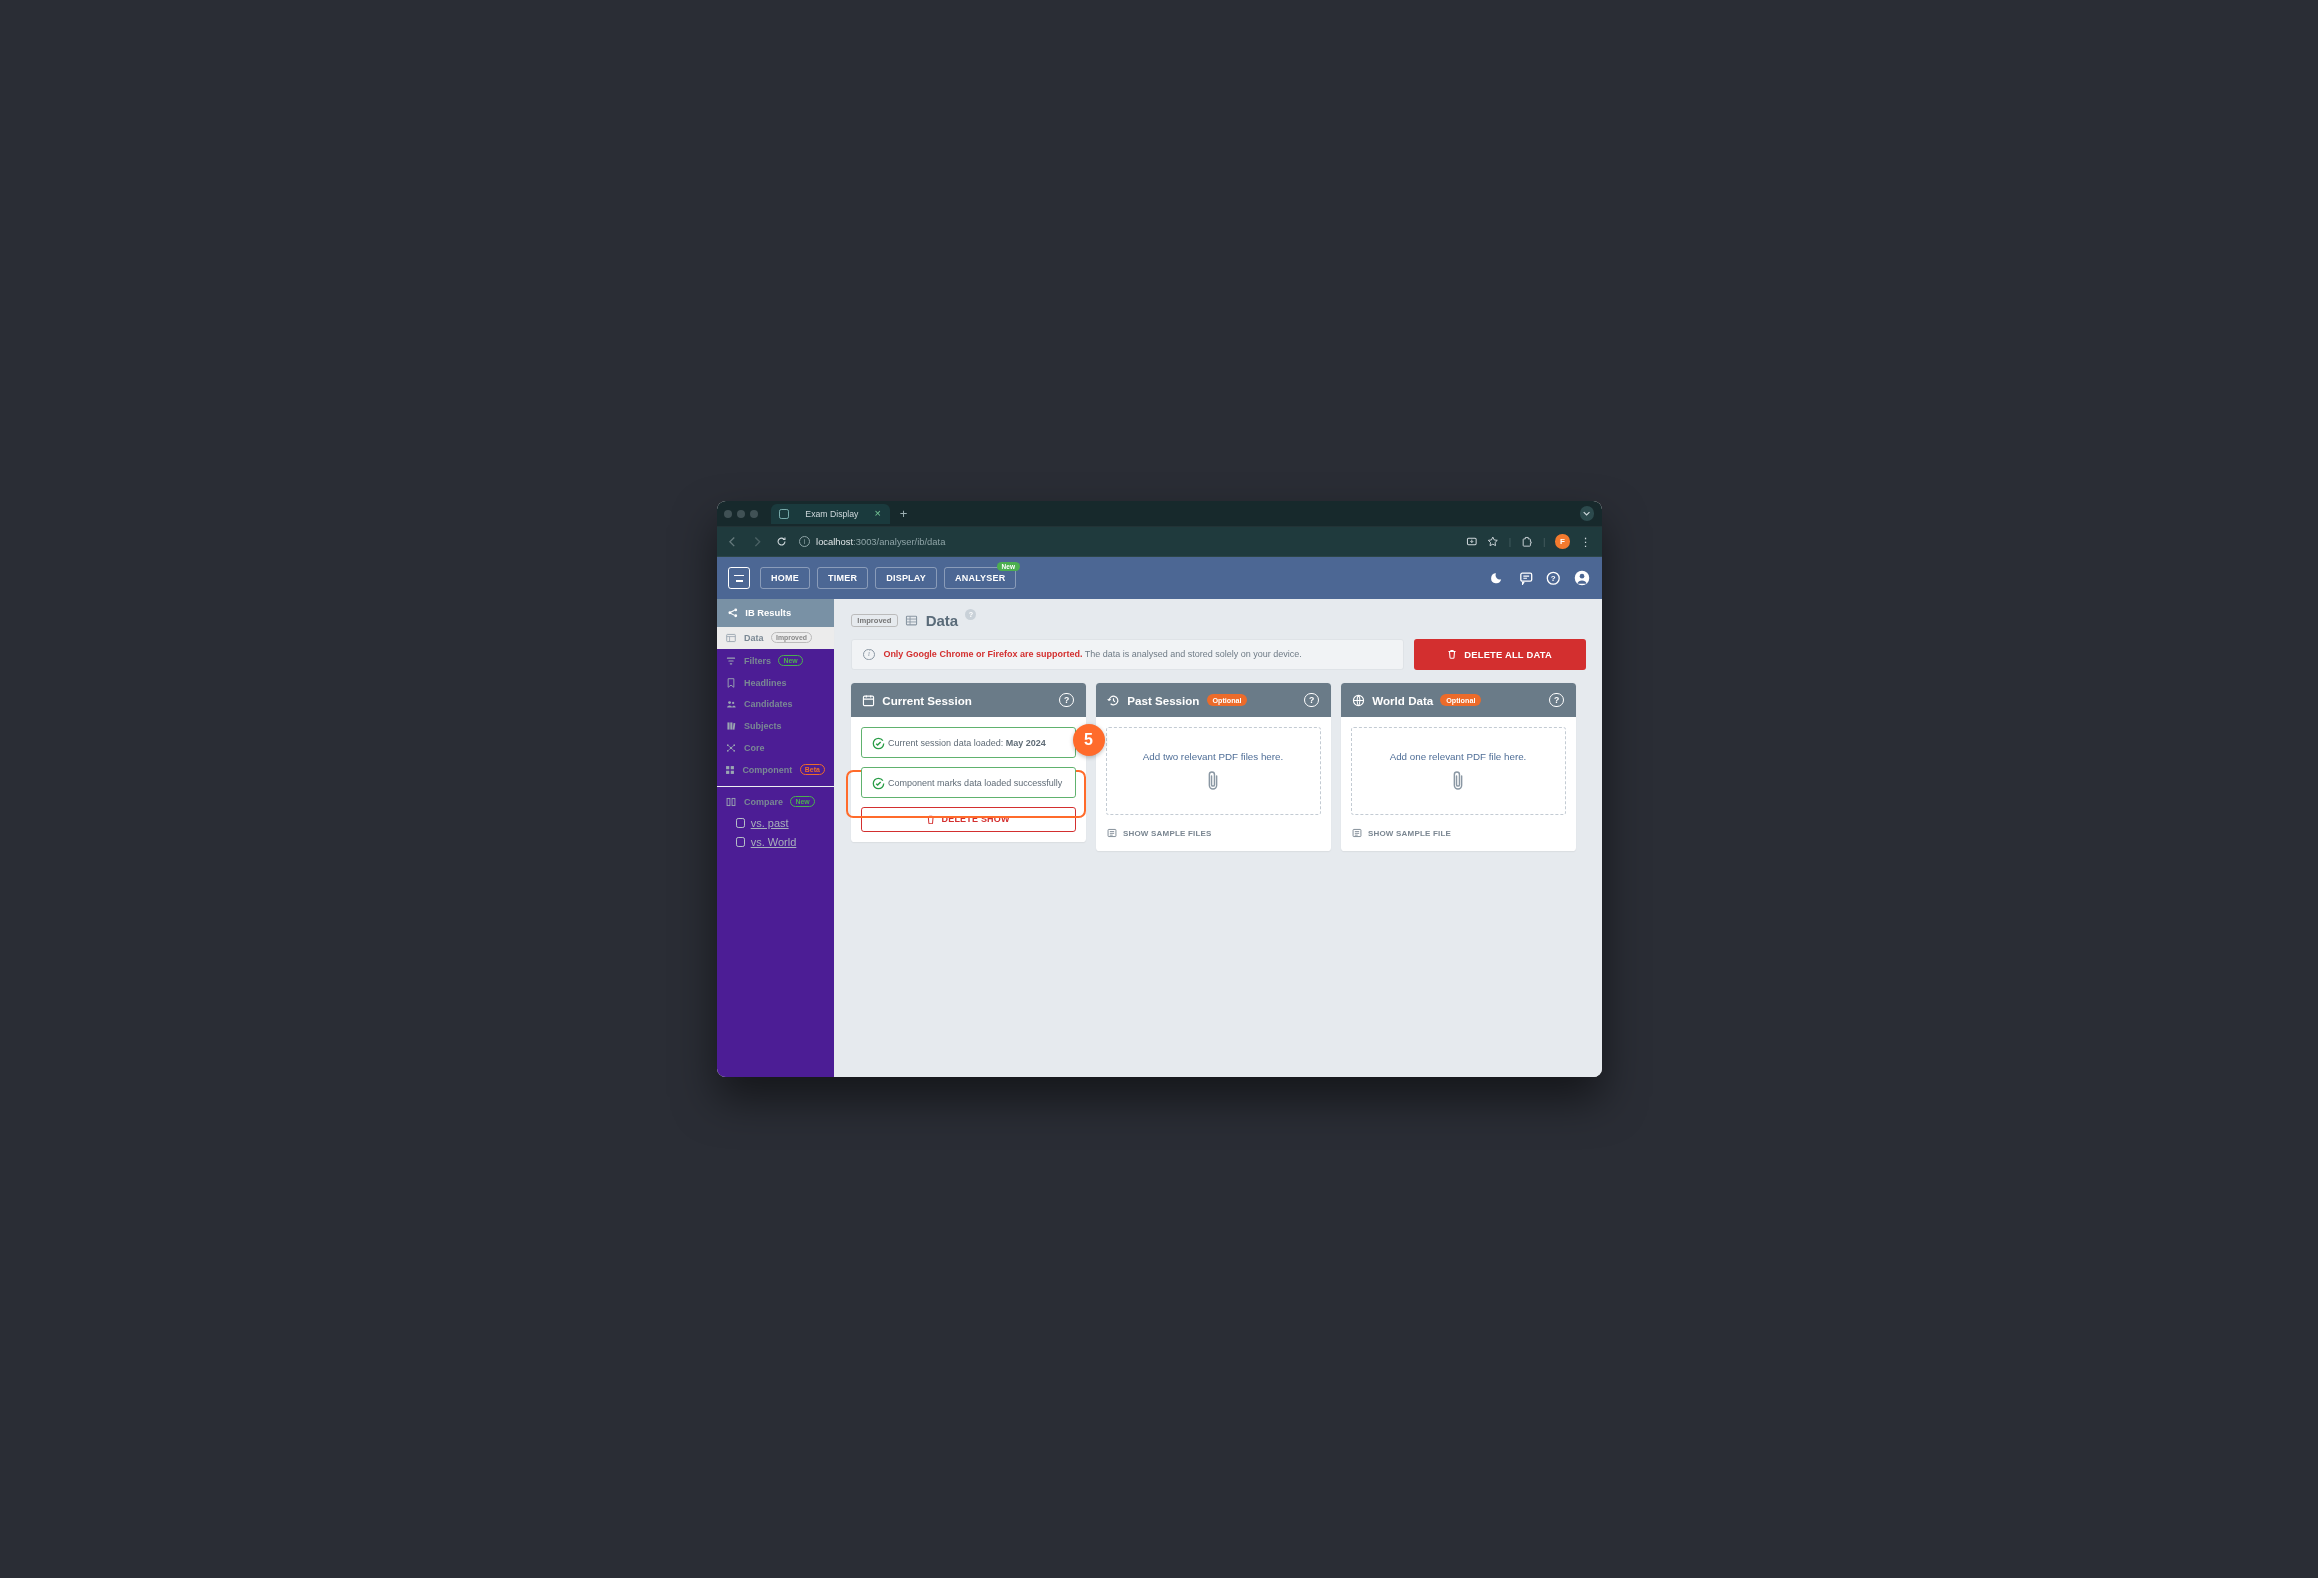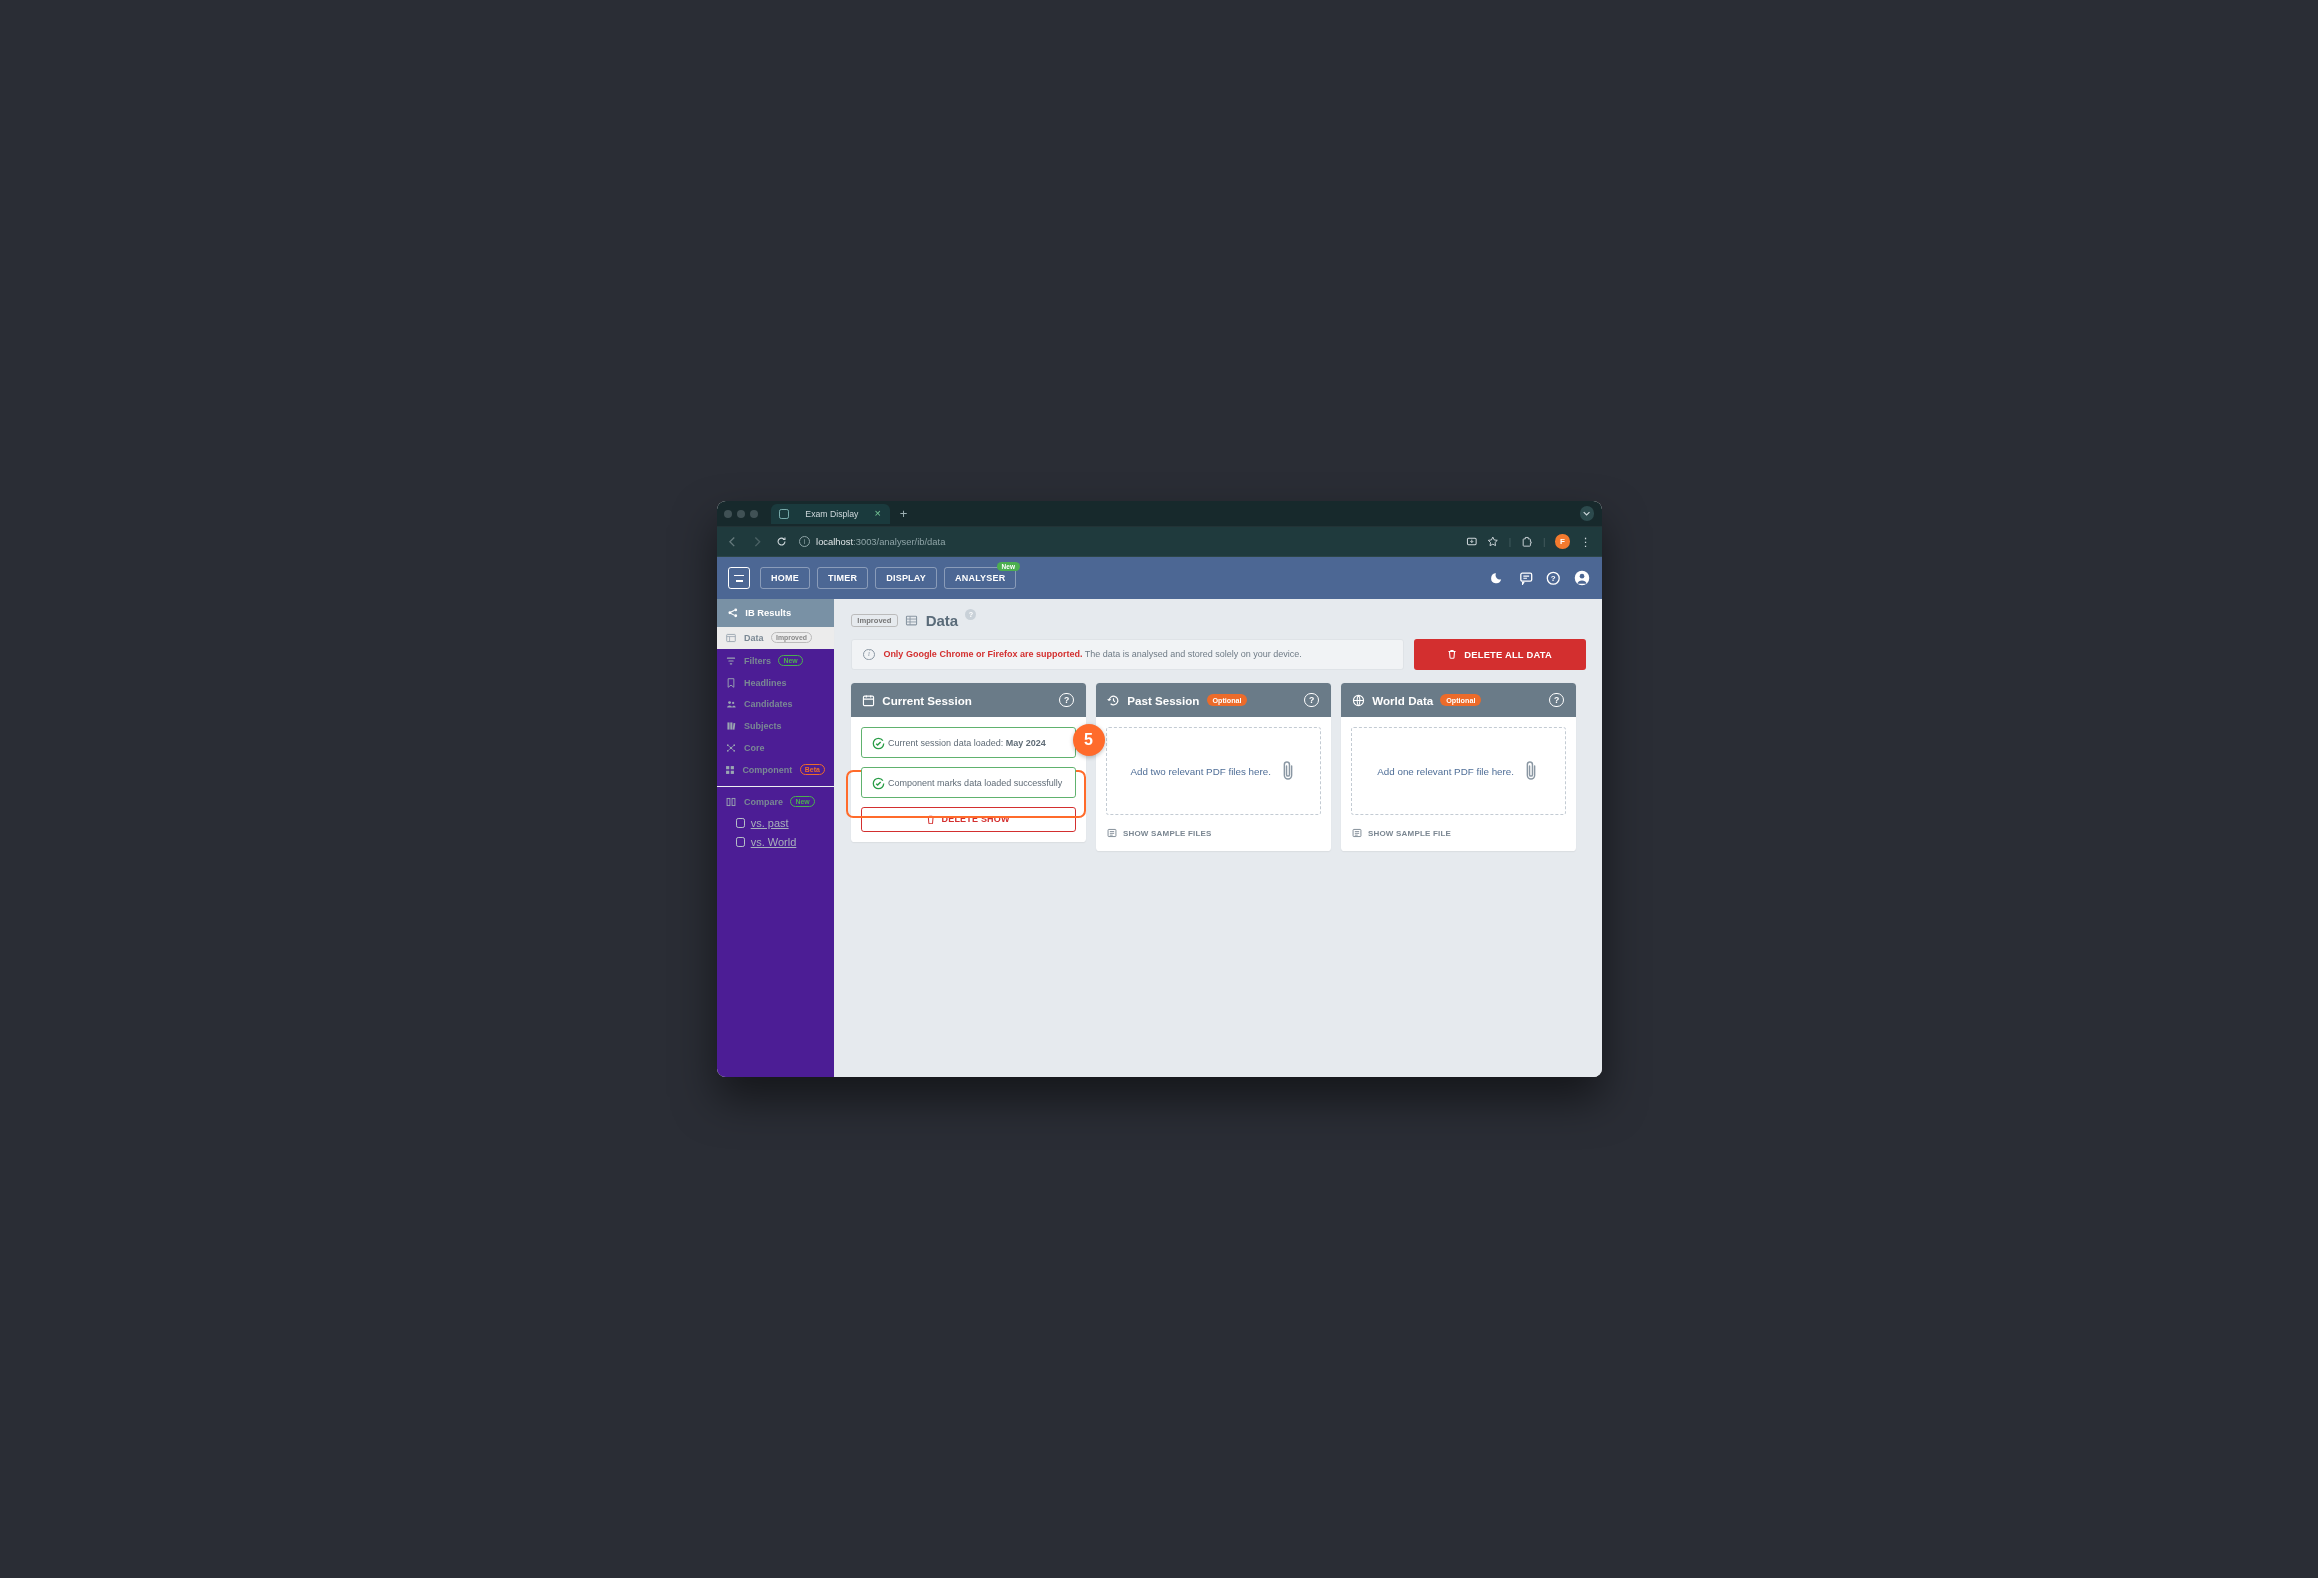--- a/index.html
+++ b/index.html
@@ -239,21 +239,21 @@
     right:-19px;top:41px;z-index:2;
     box-shadow:0 1.4px 4.3px rgba(0,0,0,.25);
   }
   .outline-btn{
     border:0.7px solid var(--red-strong);color:var(--red-strong);
     border-radius:2.9px;padding:6.5px 0;display:flex;align-items:center;justify-content:center;gap:5.8px;
     font-weight:700;font-size:9px;cursor:pointer;letter-spacing:0.2px;
   }
   .dropzone{
     margin:10px;border:1.1px dashed #c3cbd3;border-radius:2.9px;
-    height:88px;display:flex;align-items:center;justify-content:center;gap:8.7px;
+    height:88px;display:flex;flex-direction:column;align-items:center;justify-content:center;gap:8.7px;
     color:#4f6e97;font-size:9.8px;
   }
   .clip{color:#8a97a3;}
   .sample-row{padding:2.9px 11.6px 13px;display:flex;align-items:center;gap:5.8px;color:#7b8792;font-size:8px;font-weight:700;letter-spacing:0.2px;cursor:pointer;}
   svg{display:block;}
 </style>
 </head>
 <body>
 
 <div class="window">

